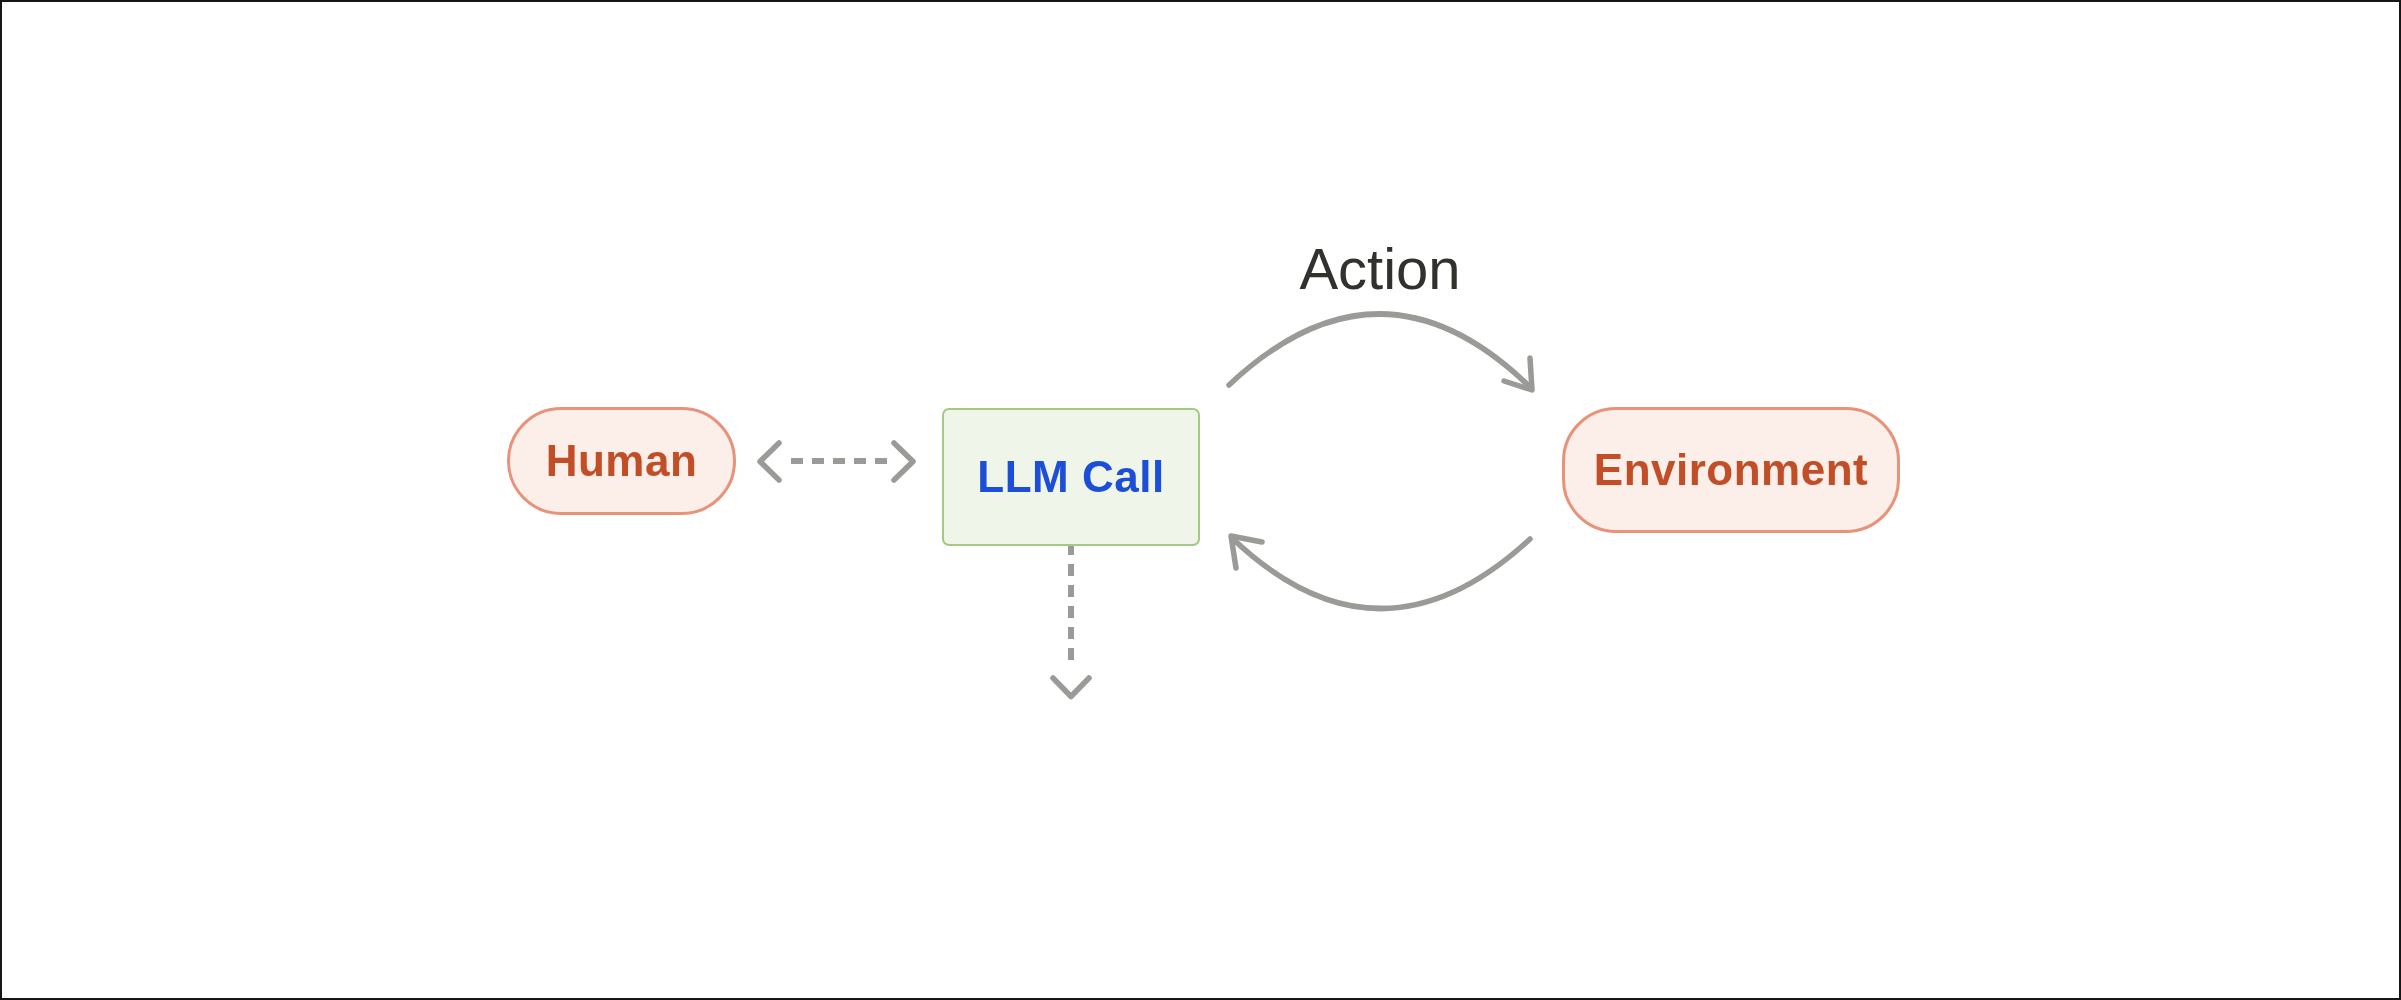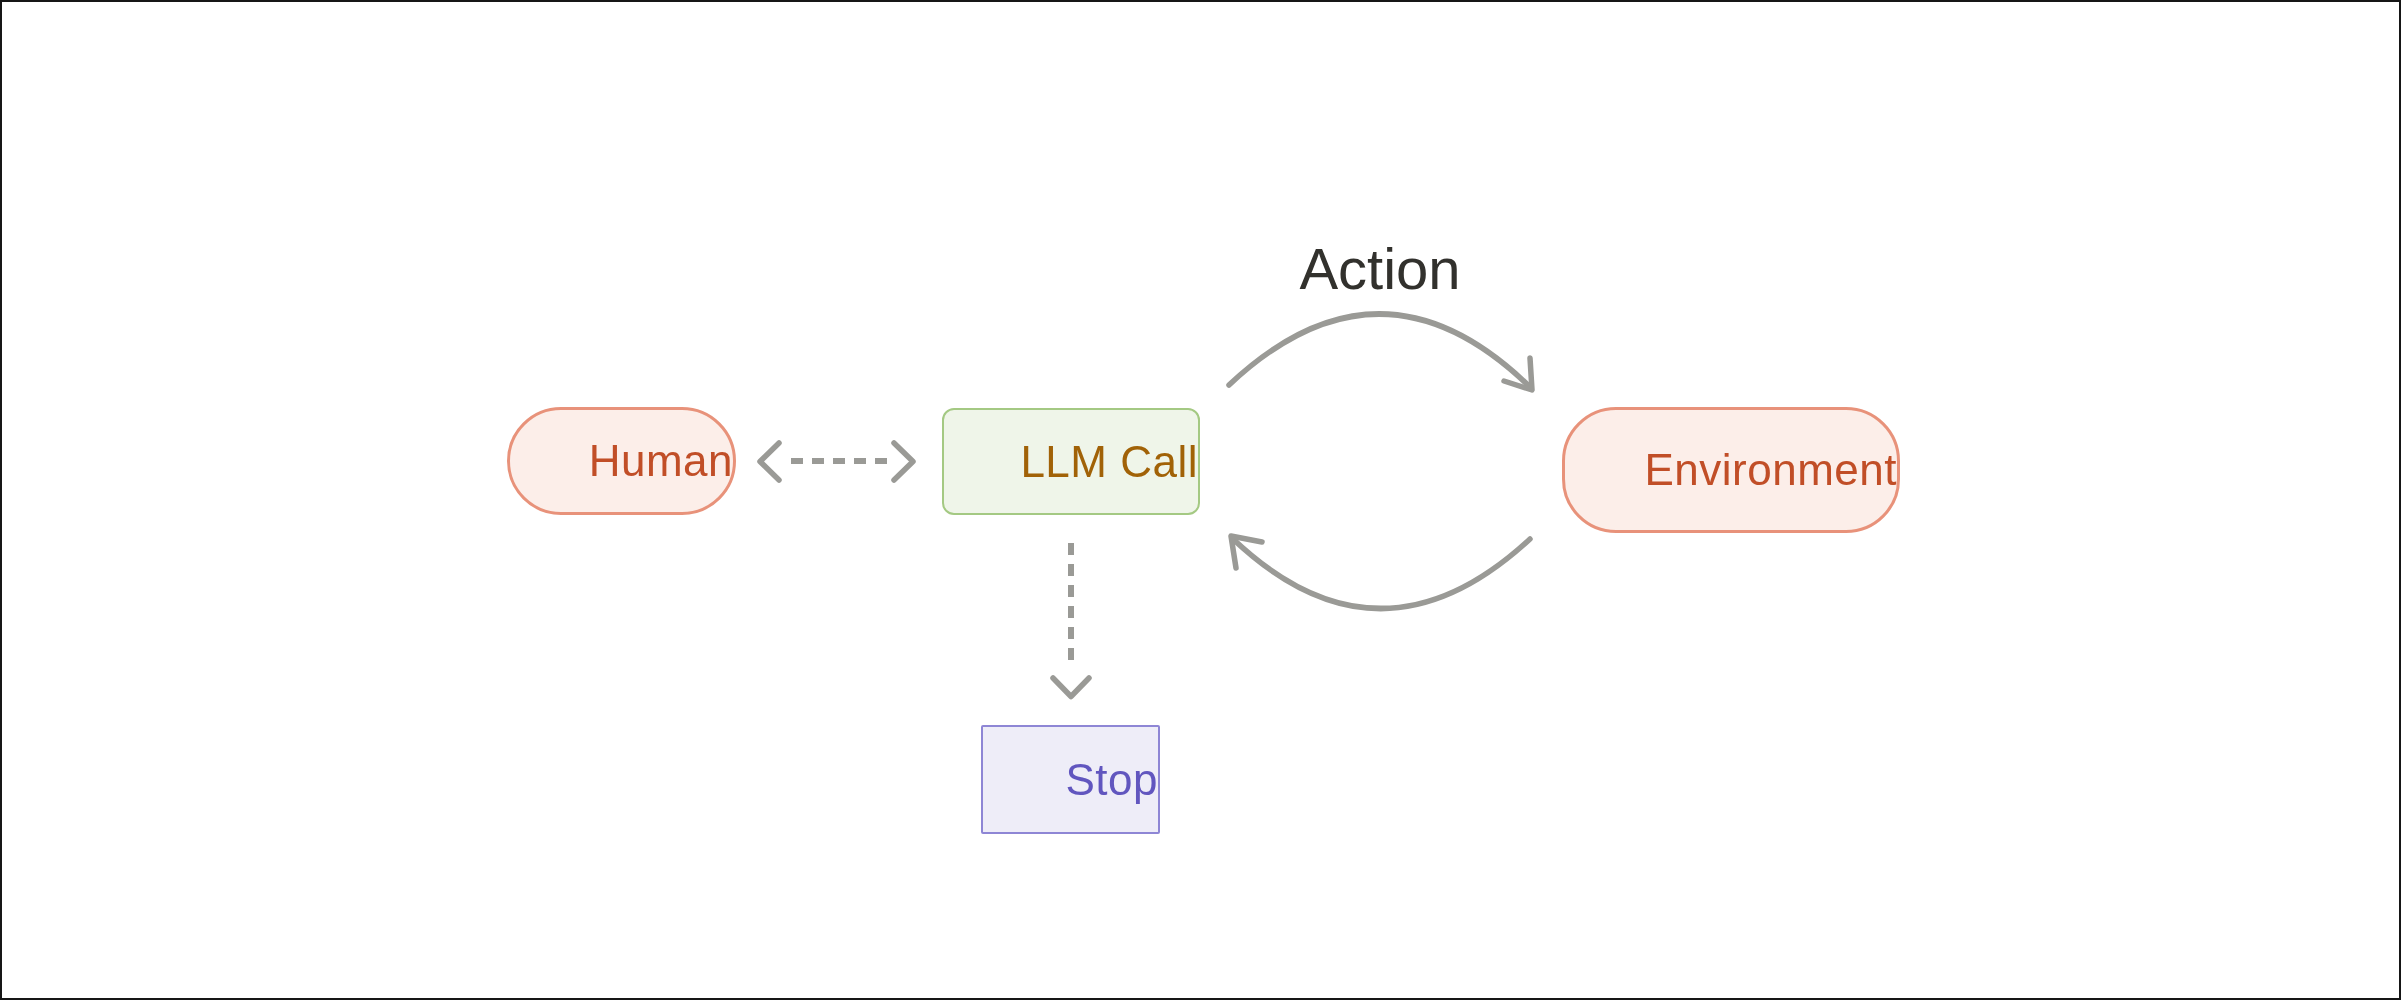--- a/index.html
+++ b/index.html
@@ -20,39 +20,39 @@
   .arrows {
     position: absolute;
     left: 0; top: 0;
     width: 2401px;
     height: 1000px;
   }
   .node {
     position: absolute;
     display: flex;
     align-items: center;
-    justify-content: flex-end;
+    justify-content: center;
     box-sizing: border-box;
-    font-weight: normal;
+    font-weight: bold;
     font-size: 44px;
     letter-spacing: 0.5px;
   }
   .node-human {
     left: 505px; top: 405px; width: 229px; height: 108px;
     background: #fceee9;
     border: 3px solid #e8927a;
     border-radius: 54px;
     color: #c14e27;
   }
   .node-llm-call {
-    left: 940px; top: 406px; width: 258px; height: 107px;
+    left: 940px; top: 406px; width: 258px; height: 138px;
     background: #eff5e9;
     border: 2.5px solid #a4c983;
-    border-radius: 12px;
-    color: #a16207;
+    border-radius: 7px;
+    color: #1d4ed8;
   }
   .node-environment {
     left: 1560px; top: 405px; width: 338px; height: 126px;
     background: #fceee9;
     border: 3px solid #e8927a;
     border-radius: 54px;
     color: #c14e27;
   }
   .node-stop {
     left: 979px; top: 723px; width: 179px; height: 109px;
@@ -110,20 +110,17 @@
   </div>
 
   <div class="node node-llm-call">
     <span>LLM Call</span>
   </div>
 
   <div class="node node-environment">
     <span>Environment</span>
   </div>
 
-  <div class="node node-stop">
-    <span>Stop</span>
-  </div>
 
   <div class="edge-label edge-label-action">Action</div>
 
 
 </div>
 
 </body></html>

